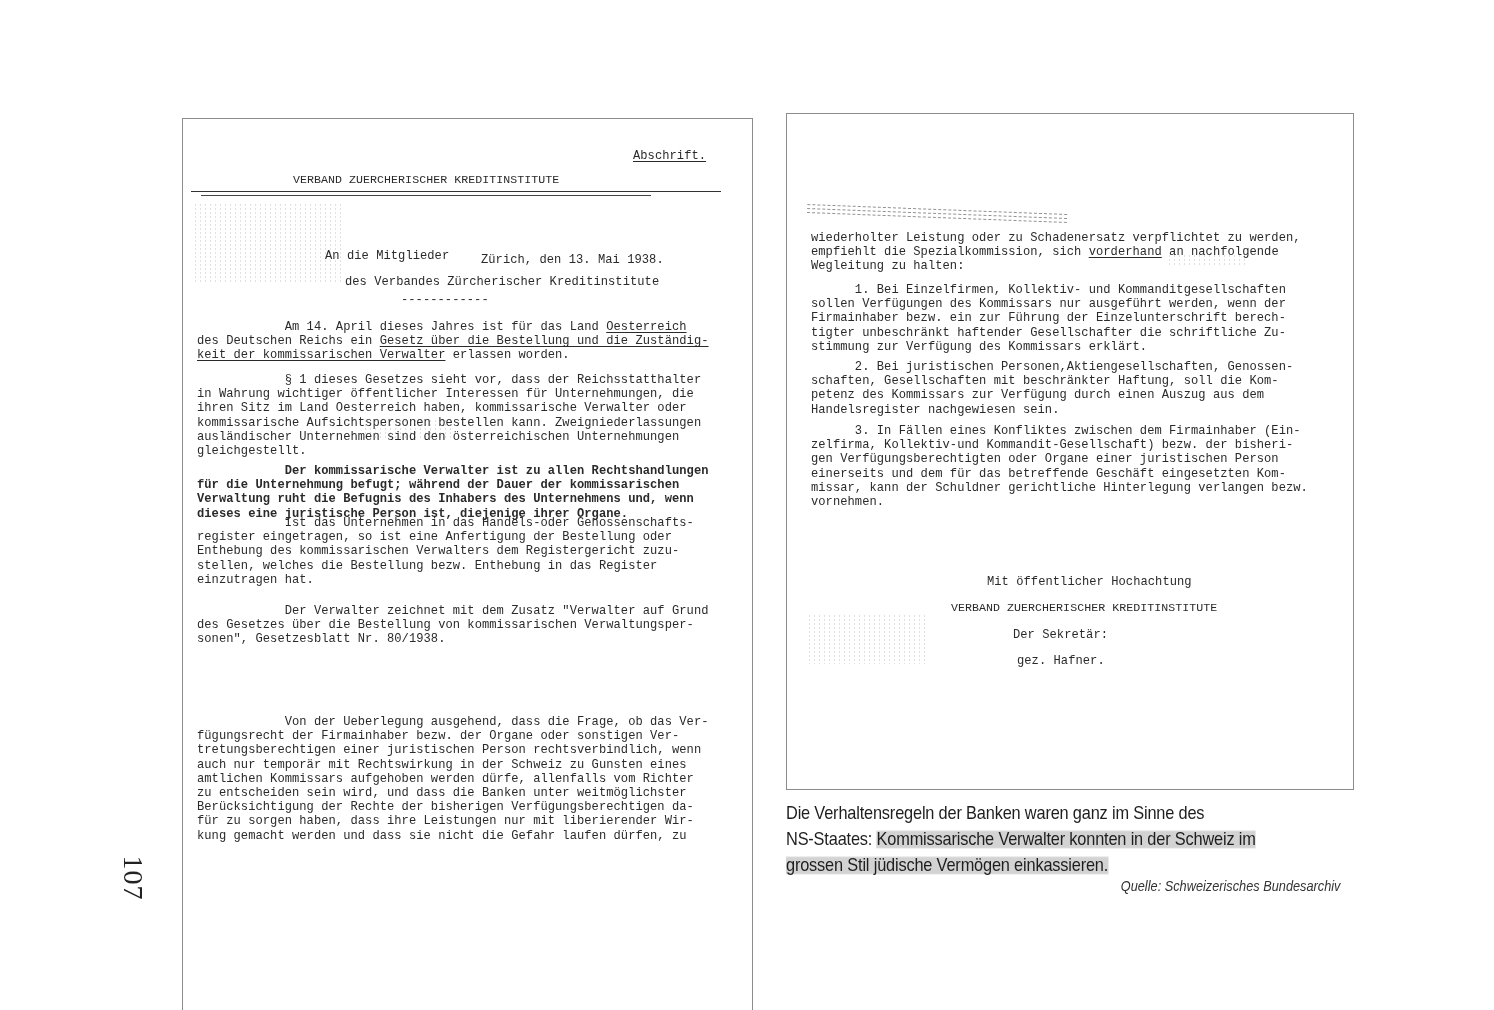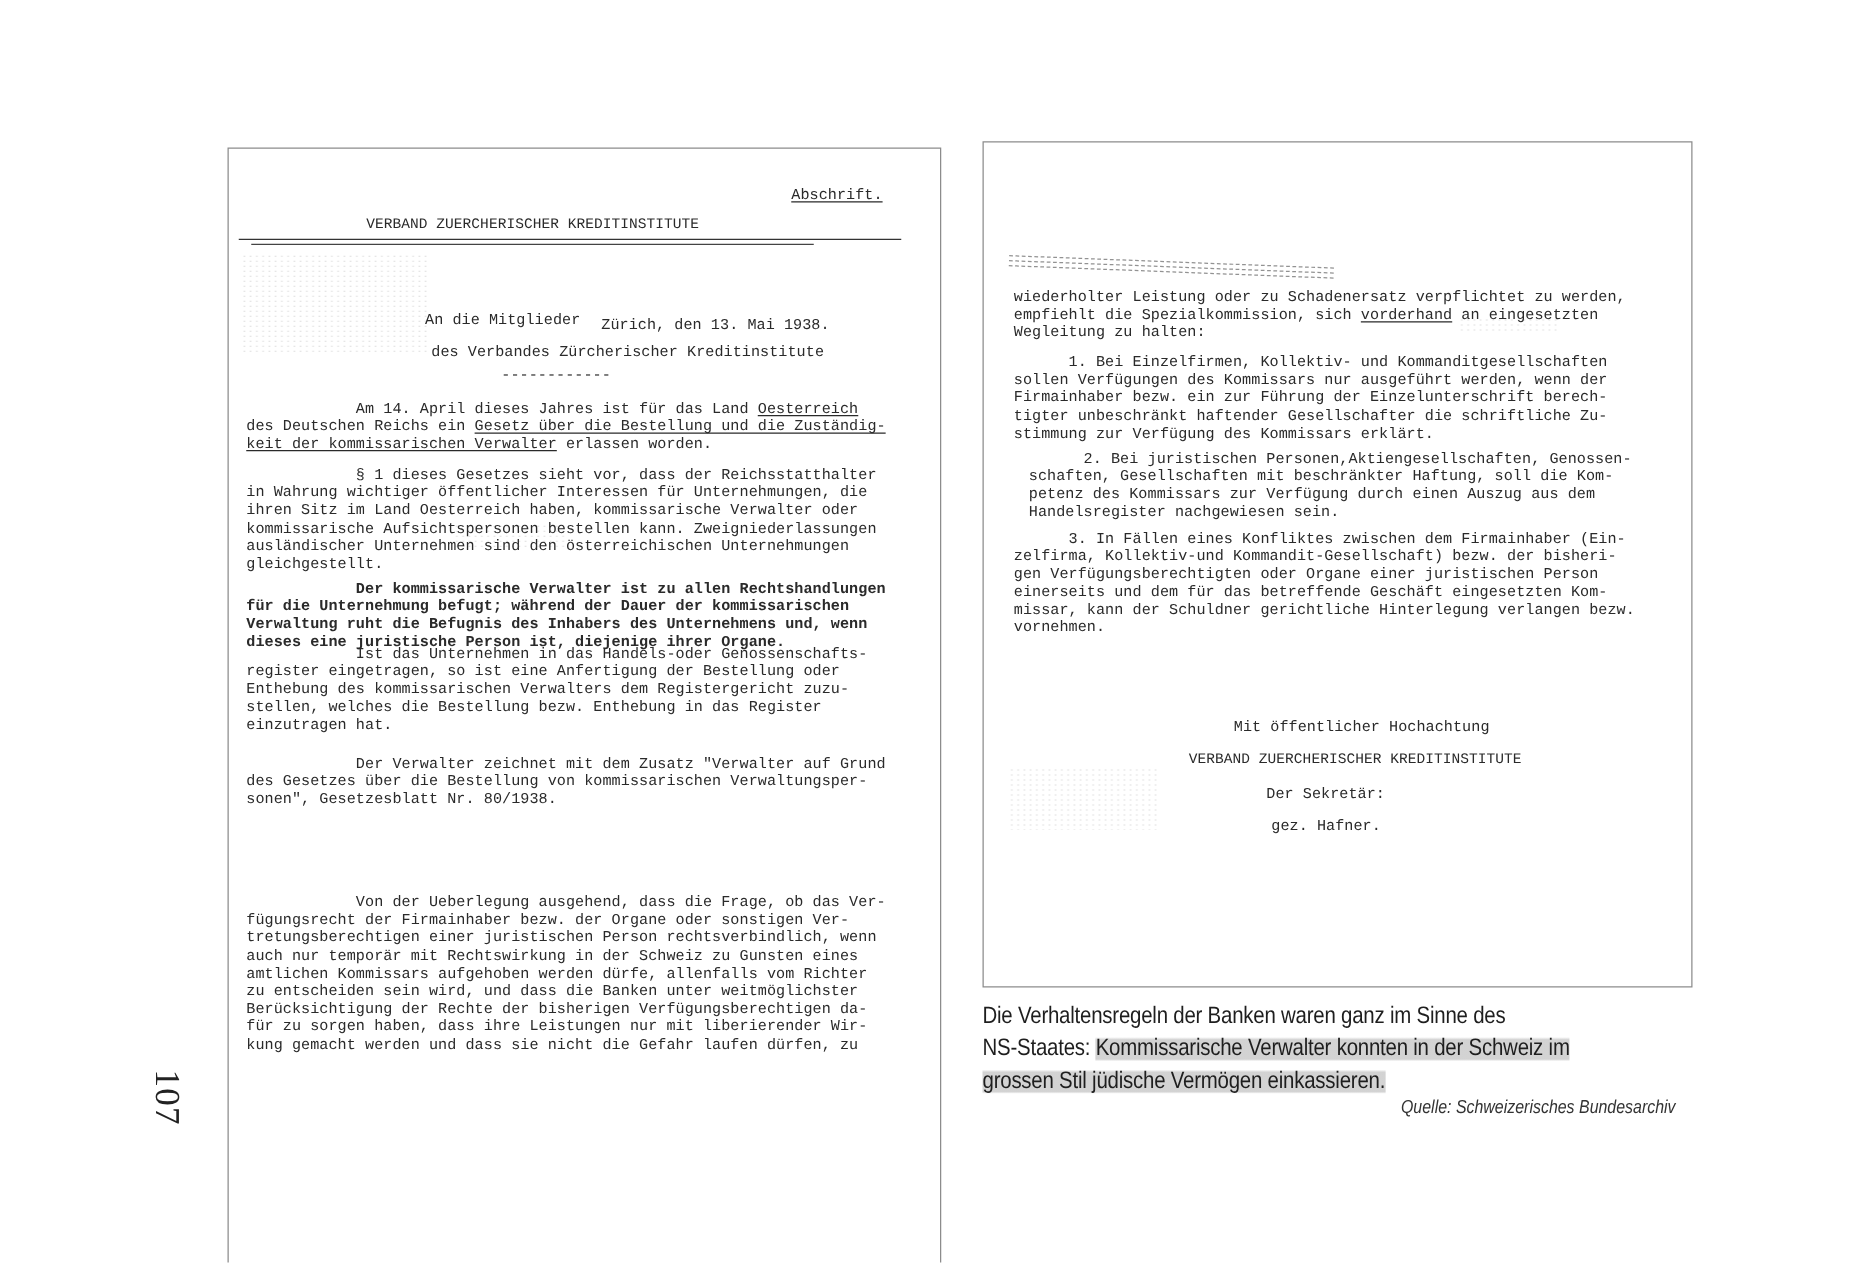--- a/index.html
+++ b/index.html
@@ -78,35 +78,35 @@
     }
     .rule2 {
       position: absolute;
       left: 18px;
       top: 76px;
       width: 450px;
       height: 0;
       border-top: 1.2px solid #444;
     }
     .date { left: 298px; top: 90px; margin-top: 44px; }
-    .addr1 { left: 142px; top: 130px; margin-left: 15px; }
+    .addr1 { left: 142px; top: 130px; }
     .addr2 { left: 162px; top: 156px; }
     .dashes { left: 218px; top: 174px; }
     .para { left: 14px; }
     .p1 { top: 201px; }
     .p2 { top: 254px; }
     .p3 { top: 345px; }
     .p4 { top: 397px; }
     .p5 { top: 485px; }
     .p6 { top: 537px; }
     .p7 { top: 596px; }
 
     .r-p0 { left: 24px; top: 117px; }
     .r-p1 { left: 24px; top: 169px; }
-    .r-p2 { left: 24px; top: 246px; margin-left: 12px; }
+    .r-p2 { left: 24px; top: 246px; }
     .r-p3 { left: 24px; top: 310px; }
     .r-p4 { left: 24px; top: 400px; }
     .r-close { left: 200px; top: 461px; }
     .r-org { left: 164px; top: 487px; font-size: 11.6px; }
     .r-sek { left: 226px; top: 514px; }
     .r-sig { left: 230px; top: 540px; }
 
     .smudge {
       position: absolute;
       pointer-events: none;
@@ -212,21 +212,21 @@
 <div id="doc-right" class="doc-box">
   <div class="stamp-lines">
     <div></div>
       <div></div>
       <div></div>
   </div>
   <div class="smudge" style="left:380px;top:140px;width:80px;height:12px;"></div>
   <div class="smudge" style="left:20px;top:500px;width:120px;height:50px;"></div>
 
   <div class="tw r-p0"><span>wiederholter Leistung oder zu Schadenersatz verpflichtet zu werden,</span>
-<span>empfiehlt die Spezialkommission, sich </span><span class="u">vorderhand</span><span> an eingesetzten</span>
+<span>empfiehlt die Spezialkommission, sich </span><span class="u">vorderhand</span><span> an nachfolgende</span>
 <span>Wegleitung zu halten:</span></div>
 
   <div class="tw r-p1">      1. Bei Einzelfirmen, Kollektiv- und Kommanditgesellschaften
 sollen Verfügungen des Kommissars nur ausgeführt werden, wenn der
 Firmainhaber bezw. ein zur Führung der Einzelunterschrift berech-
 tigter unbeschränkt haftender Gesellschafter die schriftliche Zu-
 stimmung zur Verfügung des Kommissars erklärt.</div>
   <div class="tw r-p2">      2. Bei juristischen Personen,Aktiengesellschaften, Genossen-
 schaften, Gesellschaften mit beschränkter Haftung, soll die Kom-
 petenz des Kommissars zur Verfügung durch einen Auszug aus dem

